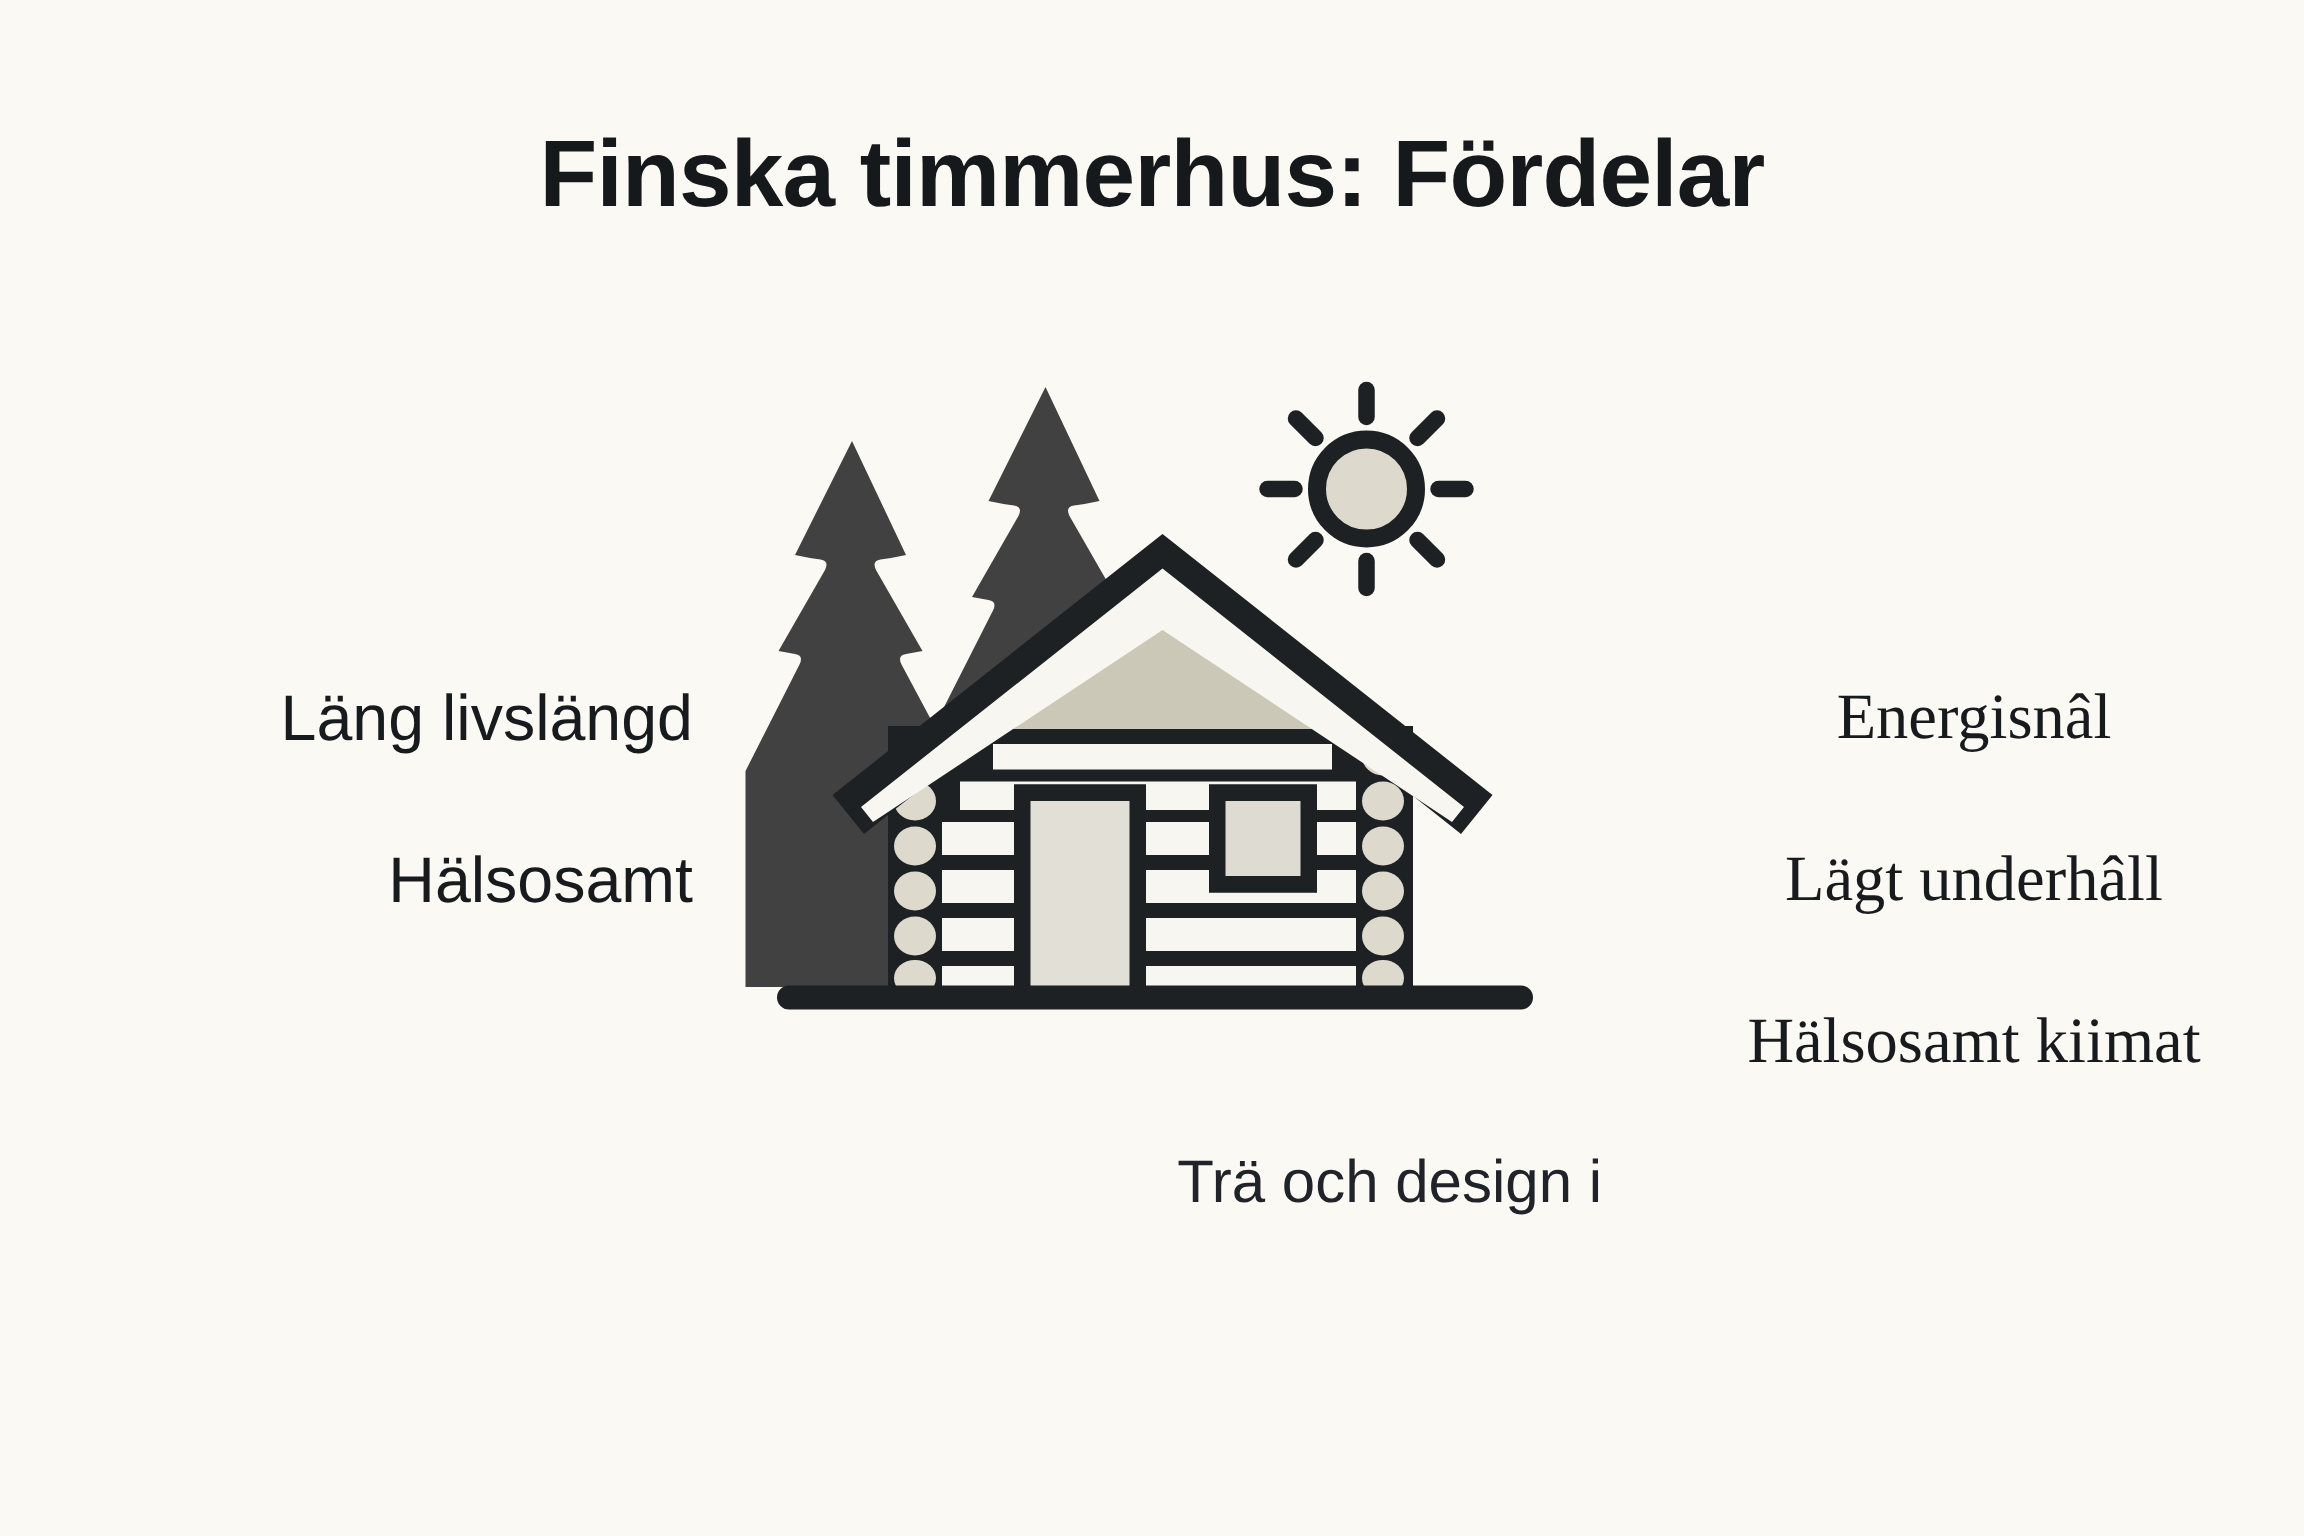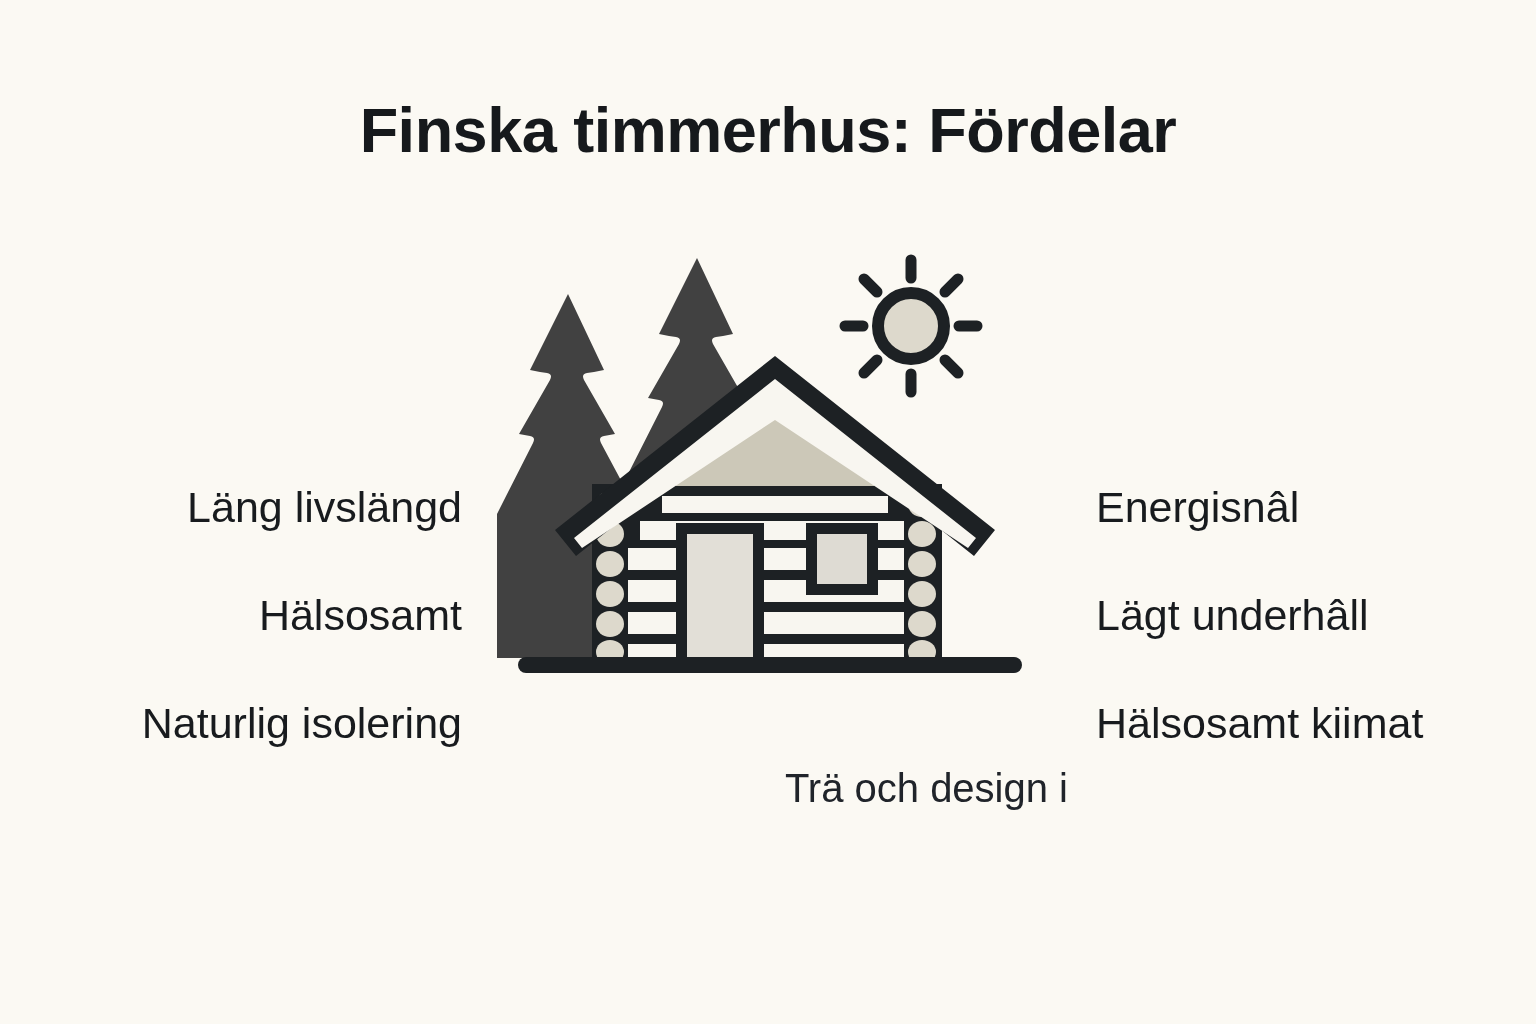--- a/index.html
+++ b/index.html
@@ -14,49 +14,49 @@
     overflow: hidden;
   }
   #infographic {
     position: relative;
     width: 1536px;
     height: 1024px;
     background: #fbf9f3;
   }
   #title {
     position: absolute;
-    top: 96px;
+    top: 82px;
     left: 0;
     width: 1536px;
     text-align: center;
     font-size: 63px;
     font-weight: 700;
     color: #16191c;
     letter-spacing: -0.5px;
     line-height: 1.1;
     white-space: nowrap;
   }
   .benefit-col {
     position: absolute;
     top: 455px;
     width: 440px;
     display: flex;
     flex-direction: column;
     gap: 60px;
-    margin-top: 28px;
   }
   #benefits-left {
     left: 22px;
     align-items: flex-end;
     text-align: right;
   }
   #benefits-right {
     left: 1096px;
-    align-items: flex-start;
+    align-items: center;
     text-align: left;
+    font-family: Liberation Serif, serif;
   }
   .benefit-item {
     font-size: 43px;
     font-weight: 400;
     color: #181b1e;
     line-height: 1.12;
     white-space: nowrap;
   }
   #illustration {
     position: absolute;
@@ -86,21 +86,20 @@
 </head>
 <body>
 
 <div id="infographic">
 
   <div id="title">Finska timmerhus: Fördelar</div>
 
   <div class="benefit-col" id="benefits-left">
     <div class="benefit-item">Läng livslängd</div>
     <div class="benefit-item">Hälsosamt</div>
-    <div class="benefit-item">Naturlig isolering</div>
   </div>
 
   <div class="benefit-col" id="benefits-right">
     <div class="benefit-item">Energisnâl</div>
     <div class="benefit-item">Lägt underhâll</div>
     <div class="benefit-item">Hälsosamt kiimat</div>
   </div>
 
   <div id="illustration">
     <svg viewBox="0 0 560 452" xmlns="http://www.w3.org/2000/svg">

